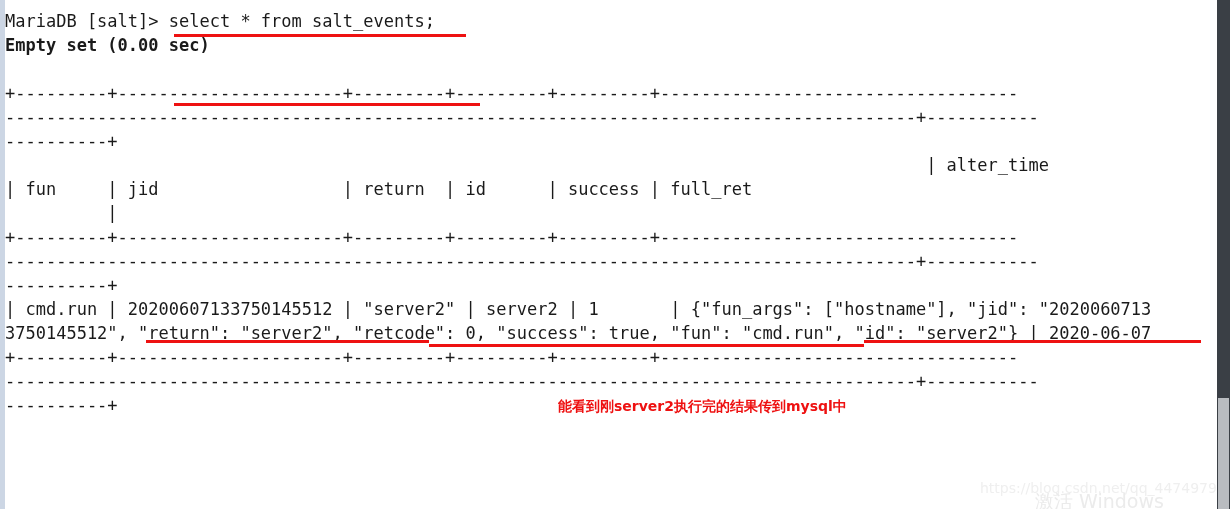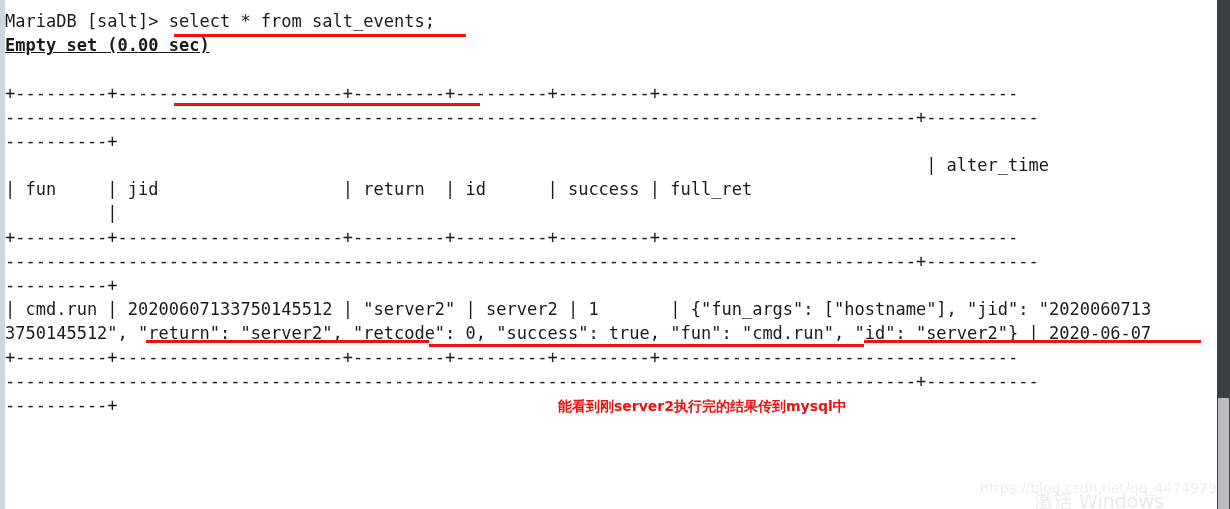--- a/index.html
+++ b/index.html
@@ -61,21 +61,20 @@
     height: 24px;
     line-height: 24px;
     font-size: 17px;
     color: #1a1a1a;
     white-space: pre;
     letter-spacing: 0px;
     font-family: "DejaVu Sans Mono", "Liberation Mono", monospace;
   }
   .line.bold {
     font-weight: bold;
-    text-decoration: underline;
   }
   
   .underline {
     position: absolute;
     height: 3px;
     background: #ee1111;
   }
   .annotation-cn {
     position: absolute;
     font-family: "DejaVu Sans", "Liberation Sans", sans-serif;

